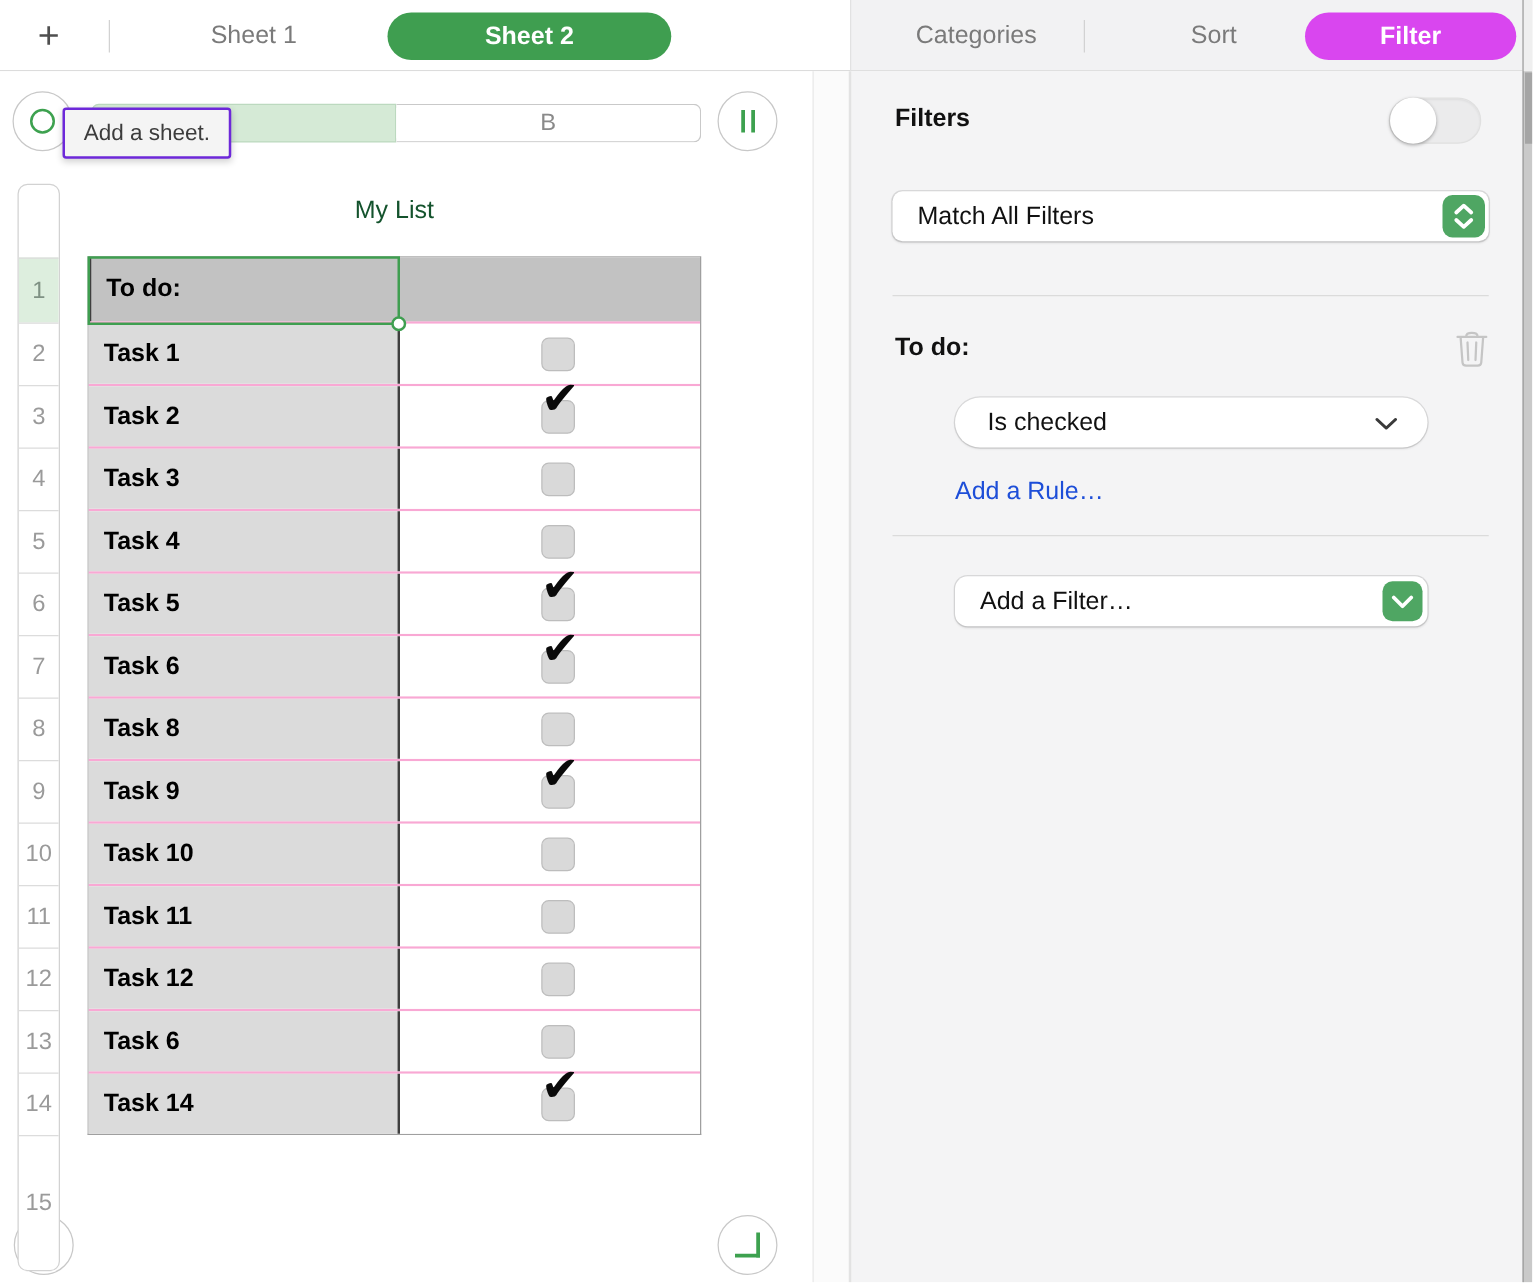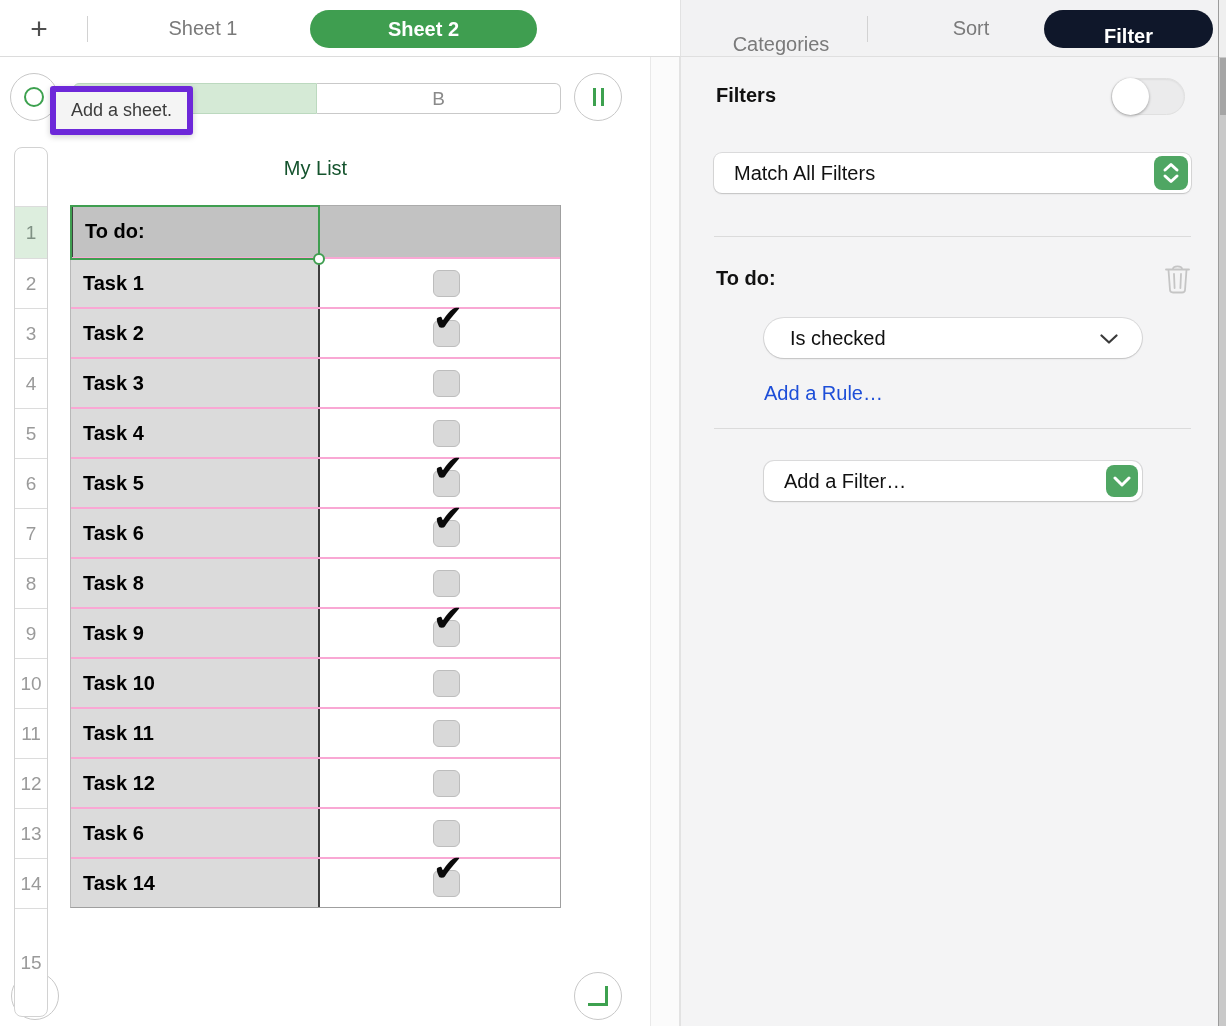--- a/index.html
+++ b/index.html
@@ -34,21 +34,21 @@
   .glyph-corner{position:relative;width:20px;height:20px;}
   .glyph-corner .h{position:absolute;left:0;bottom:0;width:20px;height:3px;background:#3da14f;}
   .glyph-corner .v{position:absolute;right:0;bottom:0;width:3px;height:20px;background:#3da14f;}
 
   .colhead{position:absolute;top:26px;height:31px;box-sizing:border-box;display:flex;
            align-items:center;justify-content:center;font-size:19px;color:#8a8a8a;}
   .colhead-a{left:73px;width:244px;background:#d5ead6;border:1px solid #bcd9bf;border-radius:6px 0 0 6px;}
   .colhead-b{left:317px;width:244px;background:#fff;border:1px solid #c9c9c9;border-left:none;border-radius:0 6px 6px 0;}
 
   .tooltip{position:absolute;left:50px;top:29px;height:37px;padding:0 15px;background:#f4f4f4;
-           border:6px solid #6d28d9;border-radius:3px;box-shadow:0 2px 6px rgba(0,0,0,.18);
+           border:2px solid #6d28d9;border-radius:3px;box-shadow:0 2px 6px rgba(0,0,0,.18);
            display:flex;align-items:center;font-size:18px;color:#3c3c3c;z-index:30;}
 
   
   .rowstrip{position:absolute;left:14px;top:90px;width:34px;height:870px;background:#fff;
             border:1px solid #d2d2d2;border-radius:8px;box-sizing:border-box;
             display:flex;flex-direction:column;overflow:hidden;}
   .rownum{flex:0 0 50px;display:flex;align-items:center;justify-content:center;
           font-size:19px;color:#9a9a9a;border-top:1px solid #dcdcdc;box-sizing:border-box;}
   .rownum.spacer{flex:0 0 58px;border-top:none;}
   .rownum.hdr{flex:0 0 52px;background:#ddeede;color:#7f9184;}
@@ -117,28 +117,28 @@
     <div class="vsep" style="left:87px;"></div>
     <div class="tab-plain" style="left:120px;width:166px;">
       <span>Sheet 1</span>
     </div>
     <div class="tab-pill" style="left:310px;width:227px;background:#3f9e50;">
       <span>Sheet 2</span>
     </div>
   </div>
 
   <div class="topbar-right">
-    <div class="tab-plain" style="left:10px;width:180px;margin-top:16px;">
+    <div class="tab-plain" style="left:10px;width:180px;">
       <span>Categories</span>
     </div>
     <div class="vsep" style="left:186px;"></div>
     <div class="tab-plain" style="left:220px;width:140px;">
       <span>Sort</span>
     </div>
-    <div class="tab-pill" style="left:363px;width:169px;background:#0f172a;align-items:flex-end;">
+    <div class="tab-pill" style="left:363px;width:169px;background:#d946ef;">
       <span>Filter</span>
     </div>
   </div>
 
   <div class="canvas">
 
     <div class="circle-btn" style="left:10px;top:16px;">
       <div class="glyph-ring"></div>
     </div>
     <div class="circle-btn" style="left:574px;top:16px;">

